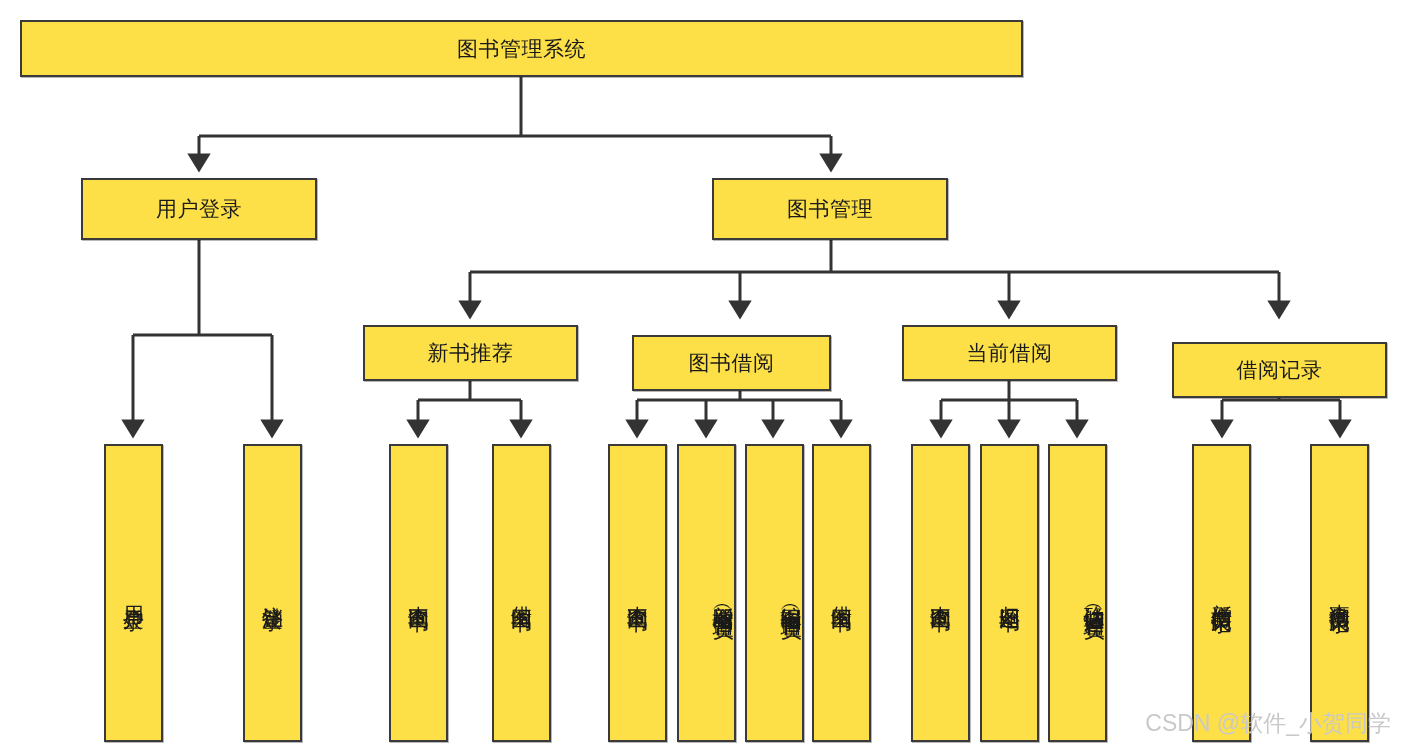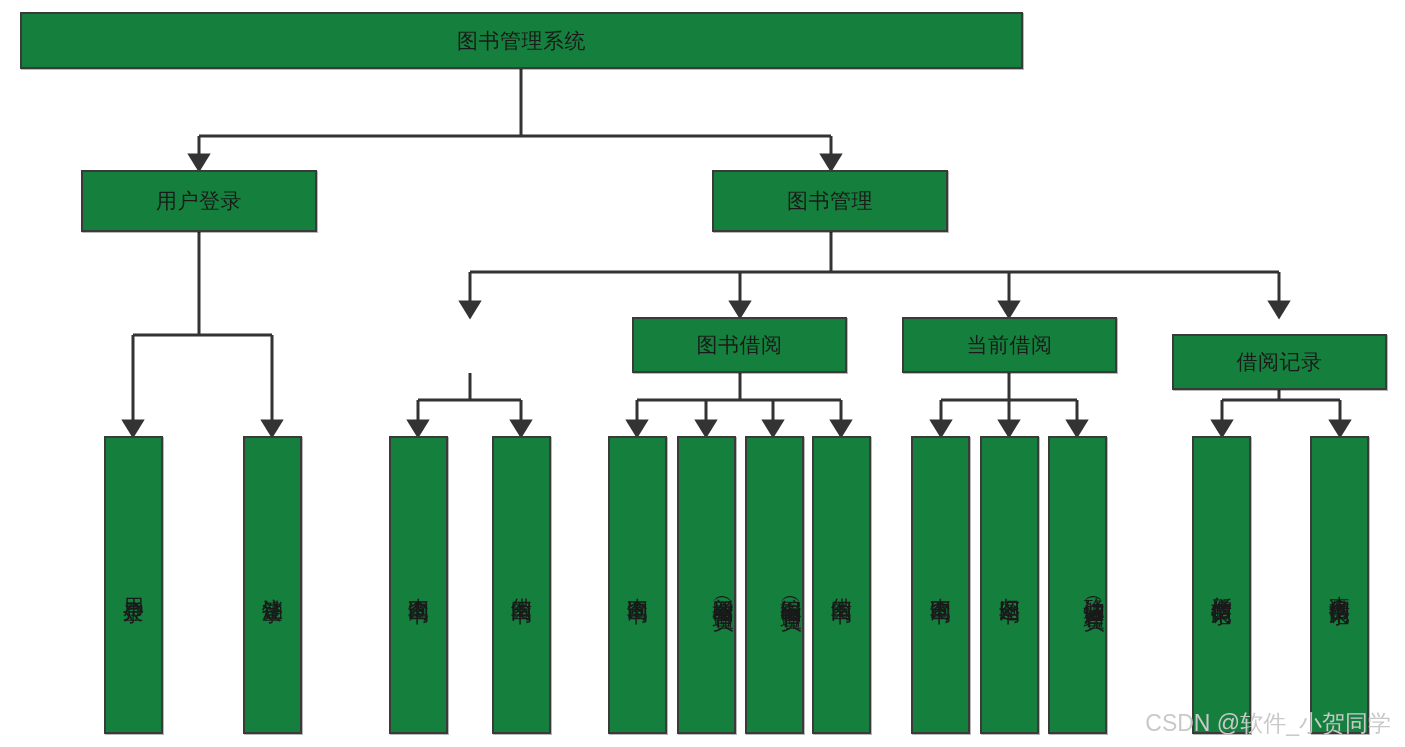--- a/index.html
+++ b/index.html
@@ -23,22 +23,23 @@
     position: absolute;
     top: 0;
     left: 0;
     width: 1405px;
     height: 747px;
   }
   .node-box {
     position: absolute;
     box-sizing: border-box;
     border: 2px solid #3a3a3a;
-    background: #15803d;
+    background: #fde047;
     box-shadow: 1px 1px 0 0 rgba(0,0,0,0.28);
+    margin-top: 8px;
   }
   .node-label-h {
     position: absolute;
     left: 0; right: 0; top: 0; bottom: 0;
     display: flex;
     align-items: center;
     justify-content: center;
     font-size: 21px;
     color: #1a1a1a;
     letter-spacing: 0.5px;
@@ -133,21 +134,24 @@
     <span class="node-label-h">图书管理系统</span>
   </div>
 
   <div class="node-box" style="left:81px; top:170px; width:236px; height:62px;">
     <span class="node-label-h">用户登录</span>
   </div>
   <div class="node-box" style="left:712px; top:170px; width:236px; height:62px;">
     <span class="node-label-h">图书管理</span>
   </div>
 
-  <div class="node-box" style="left:632px; top:317px; width:215px; height:56px;">
+  <div class="node-box" style="left:363px; top:317px; width:215px; height:56px;">
+    <span class="node-label-h">新书推荐</span>
+  </div>
+  <div class="node-box" style="left:632px; top:327px; width:199px; height:56px;">
     <span class="node-label-h">图书借阅</span>
   </div>
   <div class="node-box" style="left:902px; top:317px; width:215px; height:56px;">
     <span class="node-label-h">当前借阅</span>
   </div>
   <div class="node-box" style="left:1172px; top:334px; width:215px; height:56px;">
     <span class="node-label-h">借阅记录</span>
   </div>
 
   <div class="node-box" style="left:104px; top:436px; width:59px; height:298px;">

